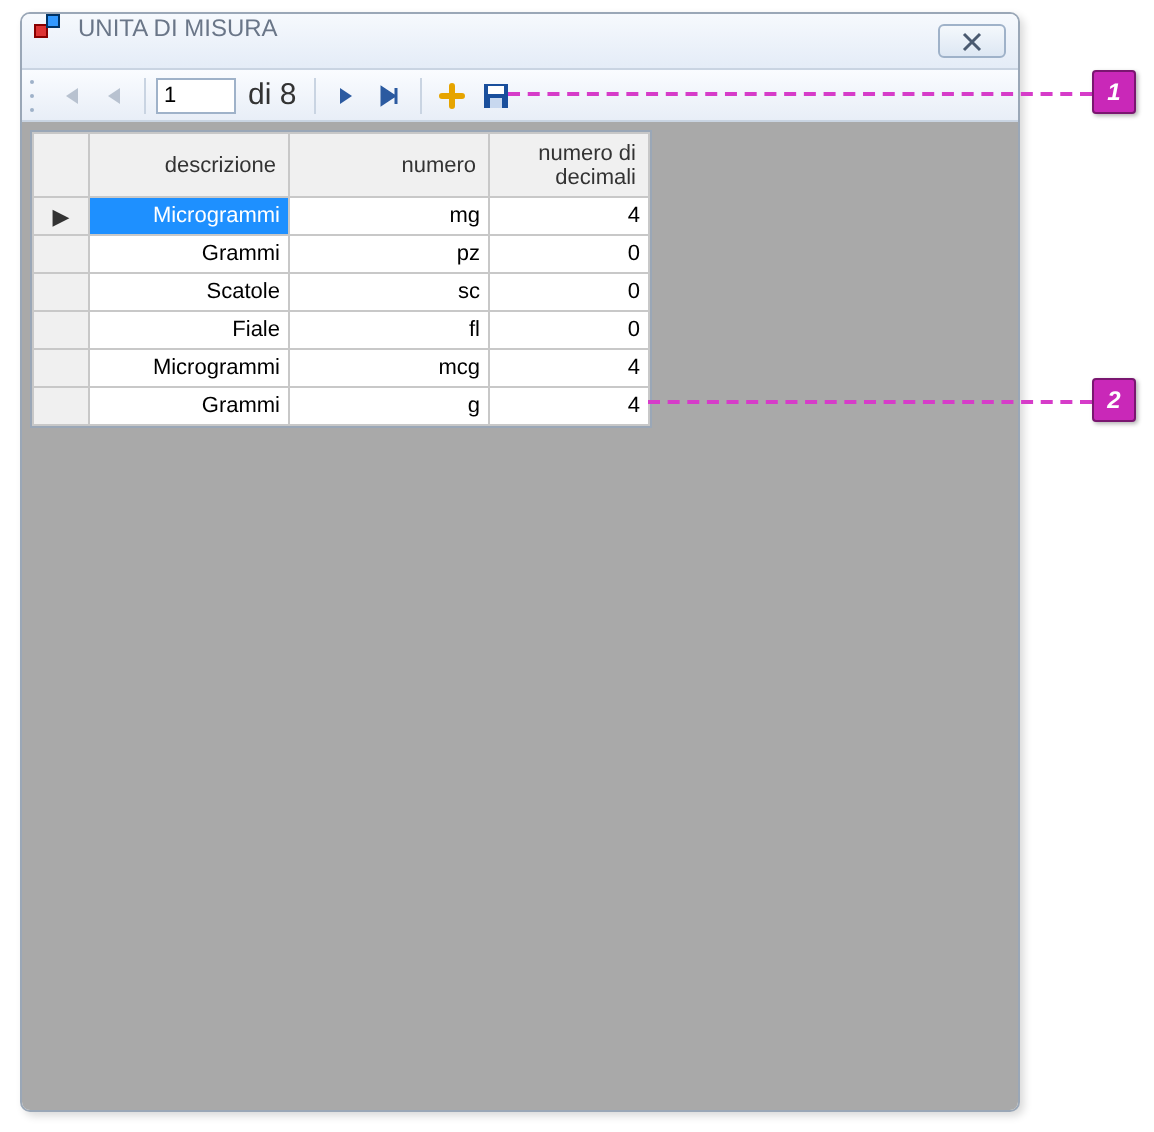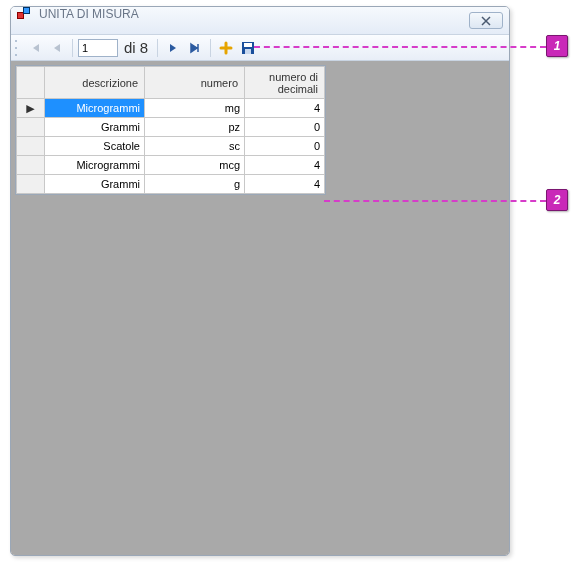--- a/index.html
+++ b/index.html
@@ -229,20 +229,26 @@
               <td>0</td>
             </tr>
             <tr>
               <td class="rowhdr row-indicator"></td>
               <td>Scatole</td>
               <td>sc</td>
               <td>0</td>
             </tr>
             <tr>
               <td class="rowhdr row-indicator"></td>
+              <td>Fiale</td>
+              <td>fl</td>
+              <td>0</td>
+            </tr>
+            <tr>
+              <td class="rowhdr row-indicator"></td>
               <td>Microgrammi</td>
               <td>mcg</td>
               <td>4</td>
             </tr>
             <tr>
               <td class="rowhdr row-indicator"></td>
               <td>Grammi</td>
               <td>g</td>
               <td>4</td>
             </tr>

